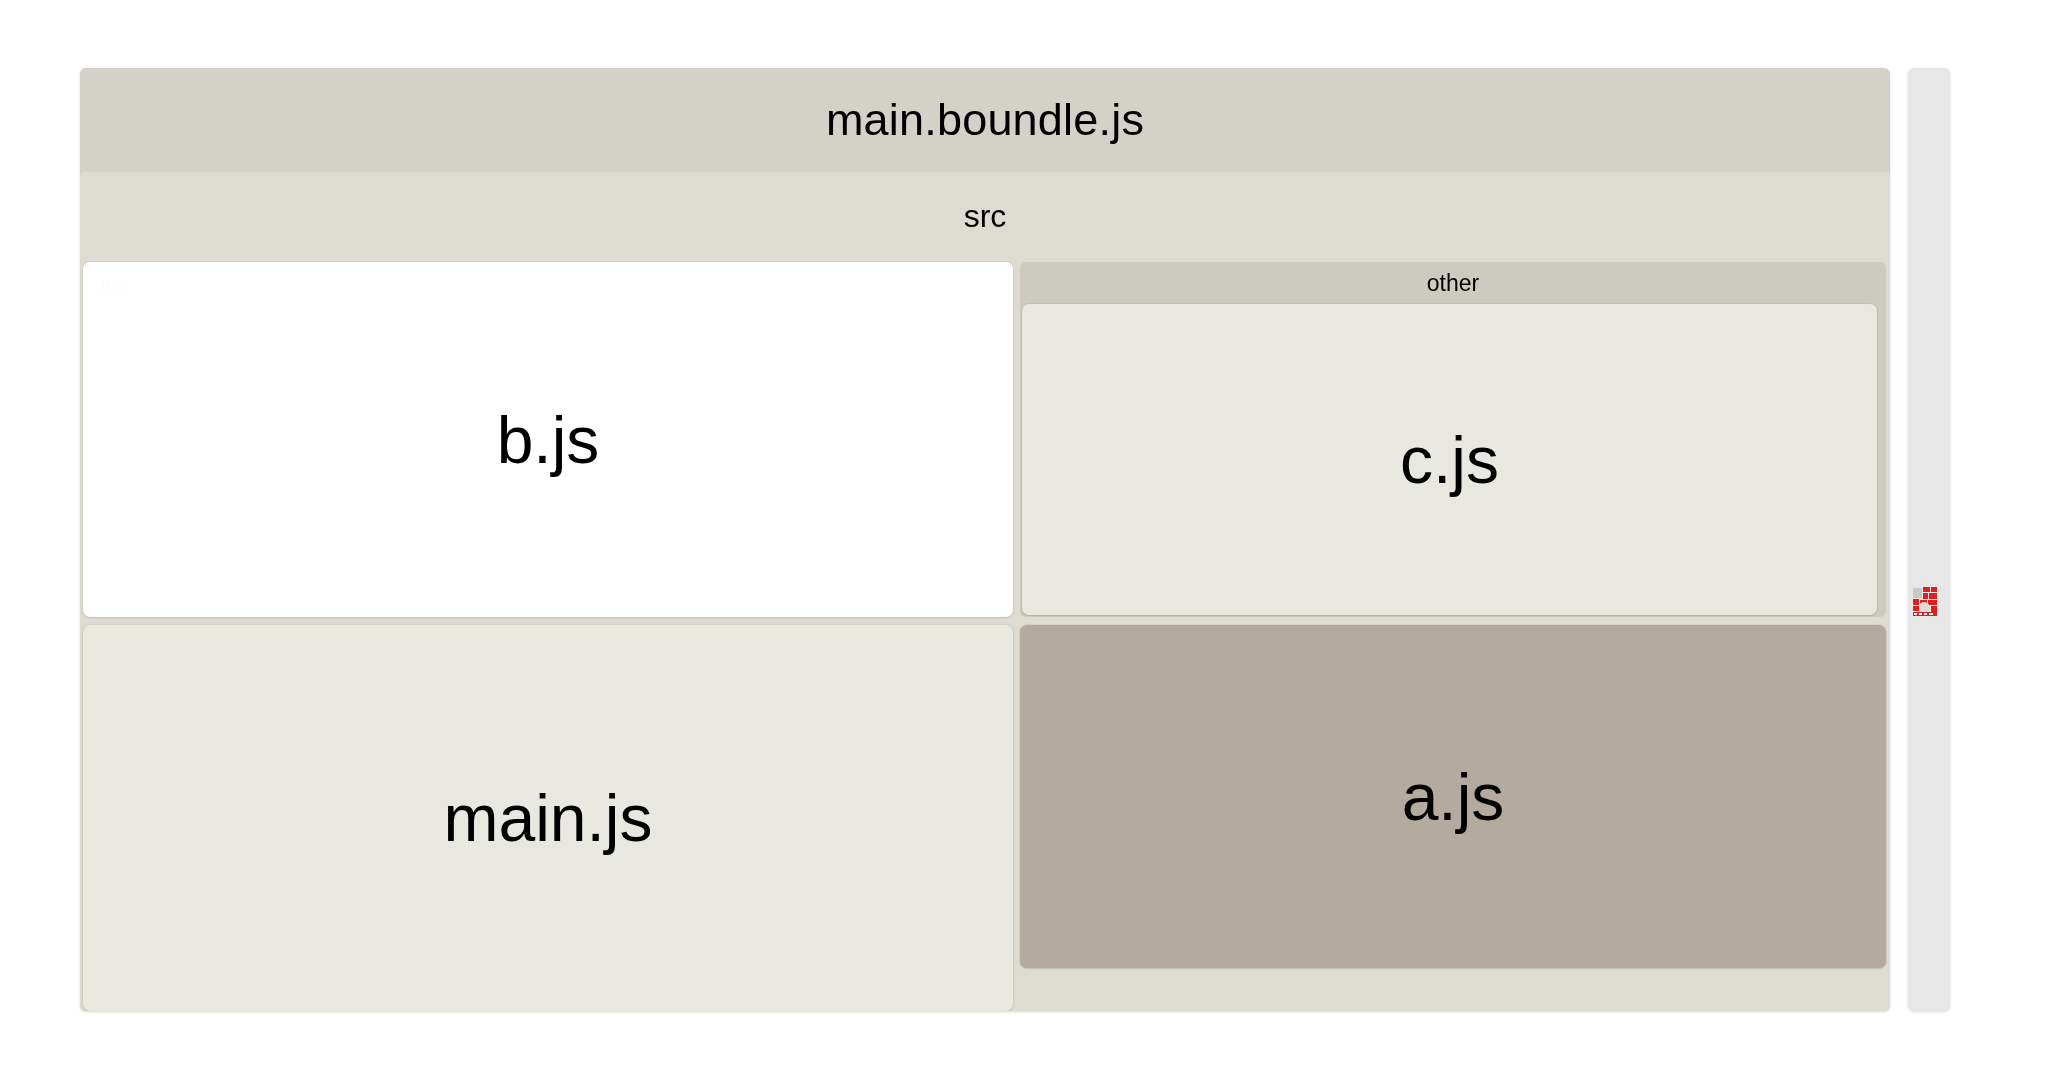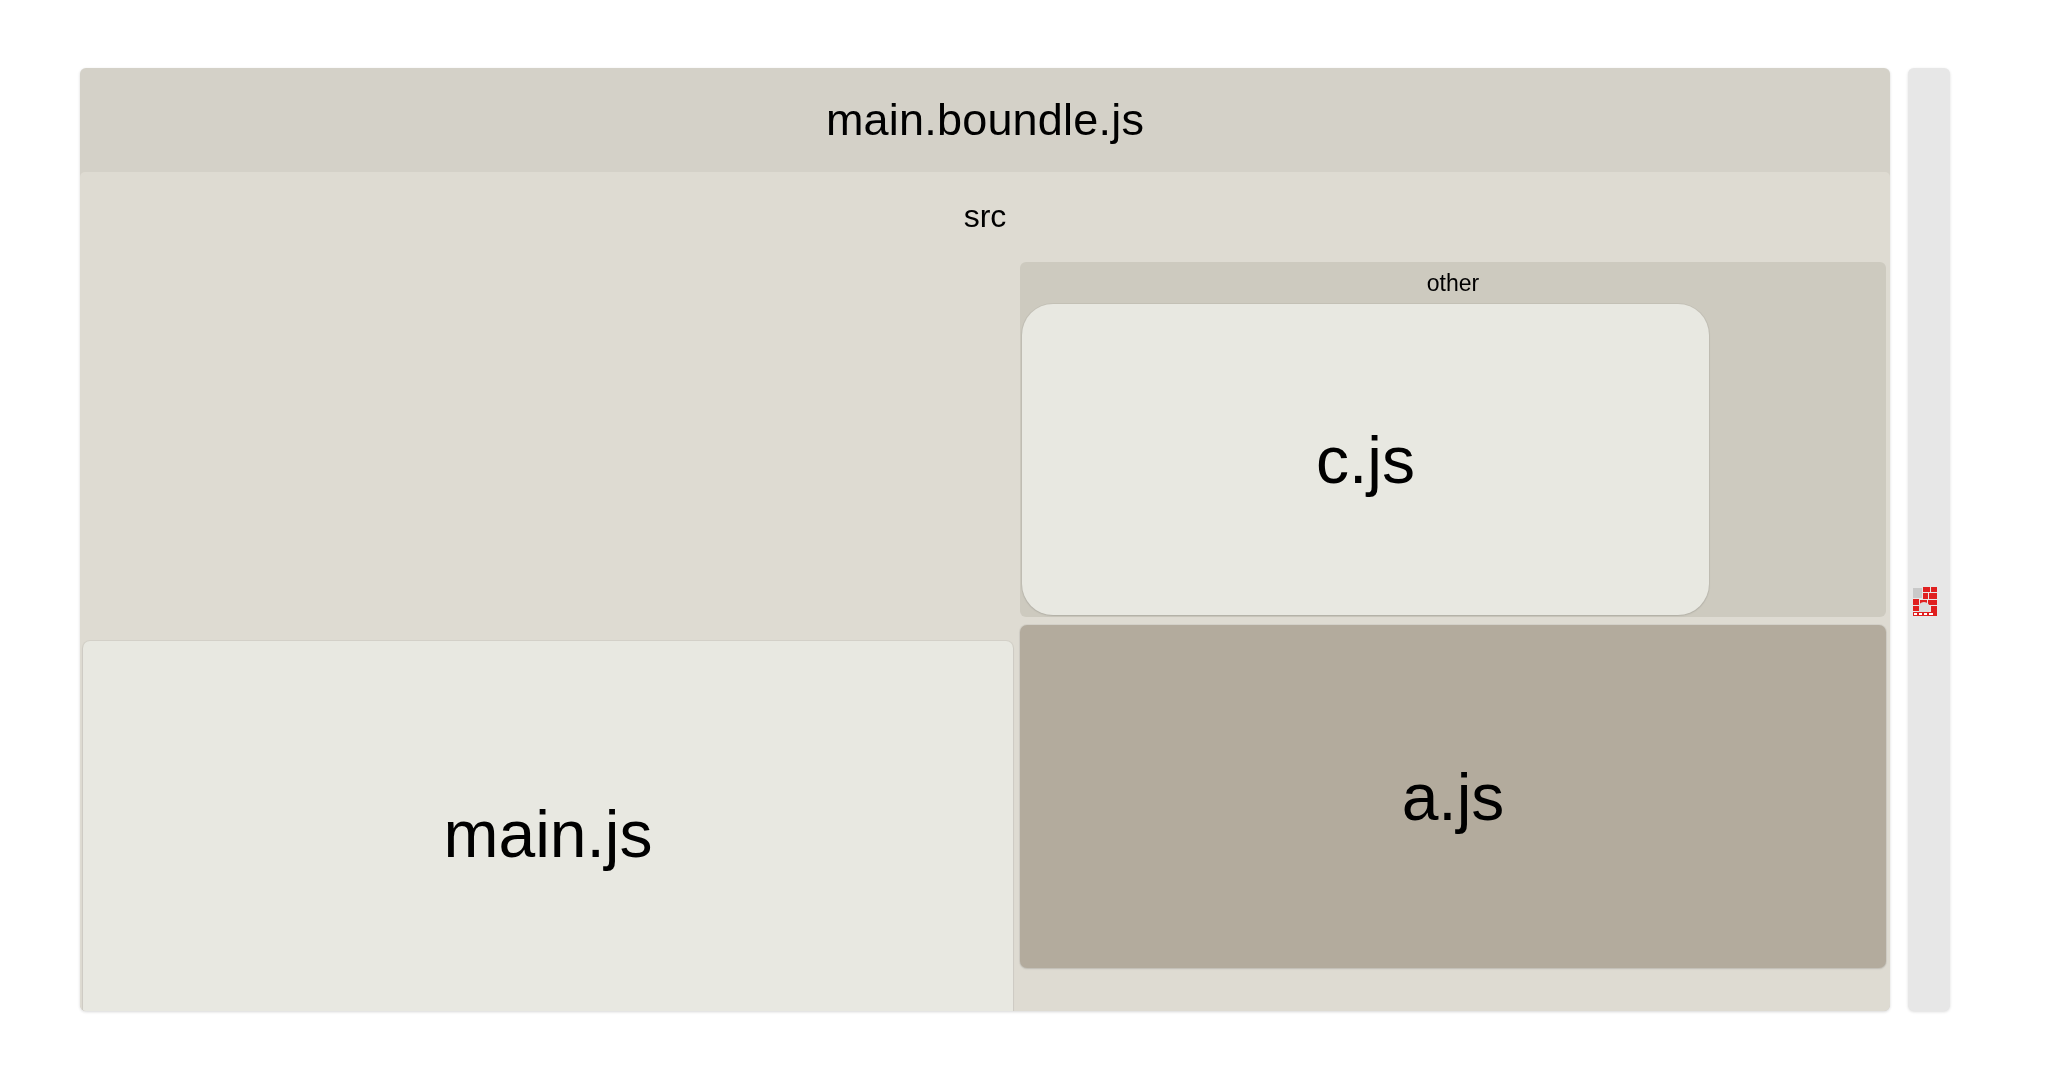--- a/index.html
+++ b/index.html
@@ -124,21 +124,21 @@
     color: #fcfcfa;
     line-height: 1.15;
     white-space: pre;
     user-select: none;
     pointer-events: none;
   }
 
   
   .tile-mainjs {
     left: 3px;
-    top: 381px;
+    top: 365px;
     width: 930px;
     height: 386px;
     background: #e8e8e1;
     align-items: center;
   }
 
   
   .group-other {
     position: absolute;
     left: 940px;
@@ -161,24 +161,23 @@
     font-size: 23px;
     color: #000000;
     user-select: none;
     text-align: center;
   }
 
   
   .tile-cjs {
     left: 2px;
     top: 42px;
-    width: 687px;
+    width: 855px;
     height: 311px;
     background: #e8e8e1;
-    border-radius: 31px;
   }
 
   
   .tile-ajs {
     left: 940px;
     top: 365px;
     width: 866px;
     height: 343px;
     background: #b3ab9d;
   }
@@ -215,20 +214,24 @@
   <div class="bundle-panel">
 
     <div class="bundle-header">main.boundle.js</div>
 
     <div class="group-src">
 
       <div class="group-src-header">src</div>
 
       <div class="src-body">
 
+        <div class="tile tile-bjs">
+          <div class="ghost-text">b.js</div>
+          <span class="tile-label">b.js</span>
+        </div>
 
         <div class="tile tile-mainjs">
           <span class="tile-label">main.js</span>
         </div>
 
         <div class="group-other">
           <div class="group-other-header">other</div>
 
           <div class="tile tile-cjs">
             <span class="tile-label">c.js</span>

